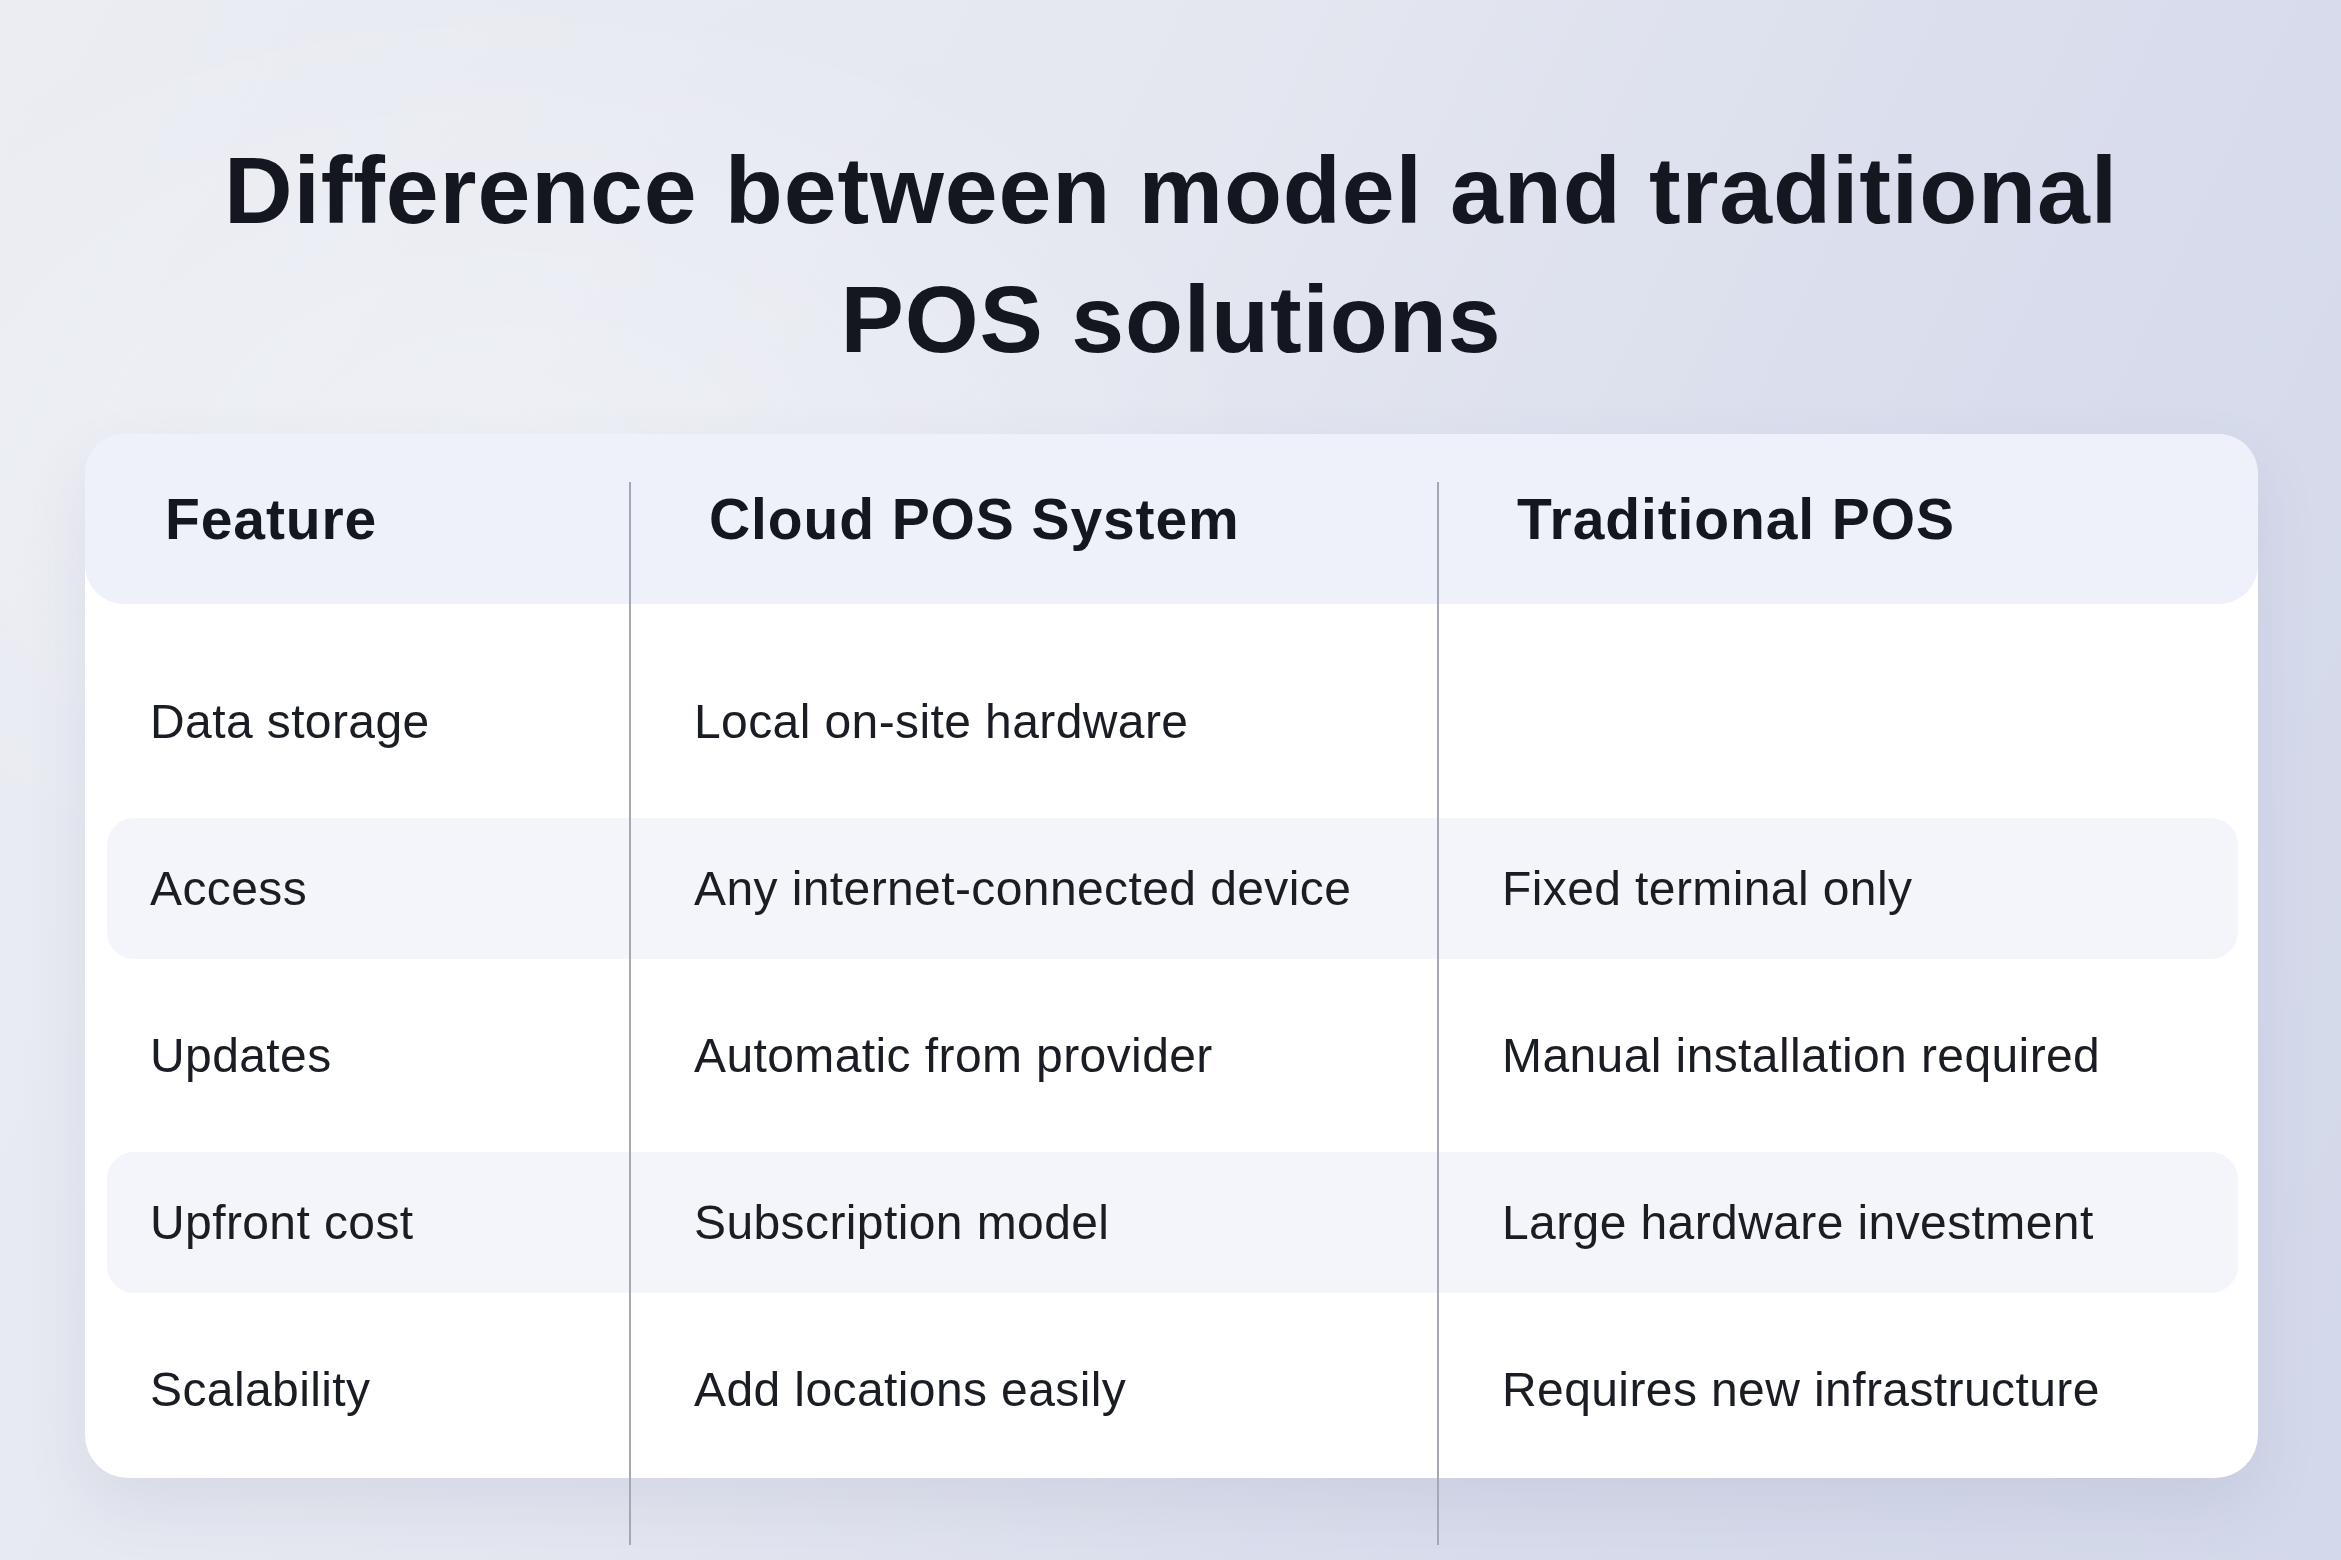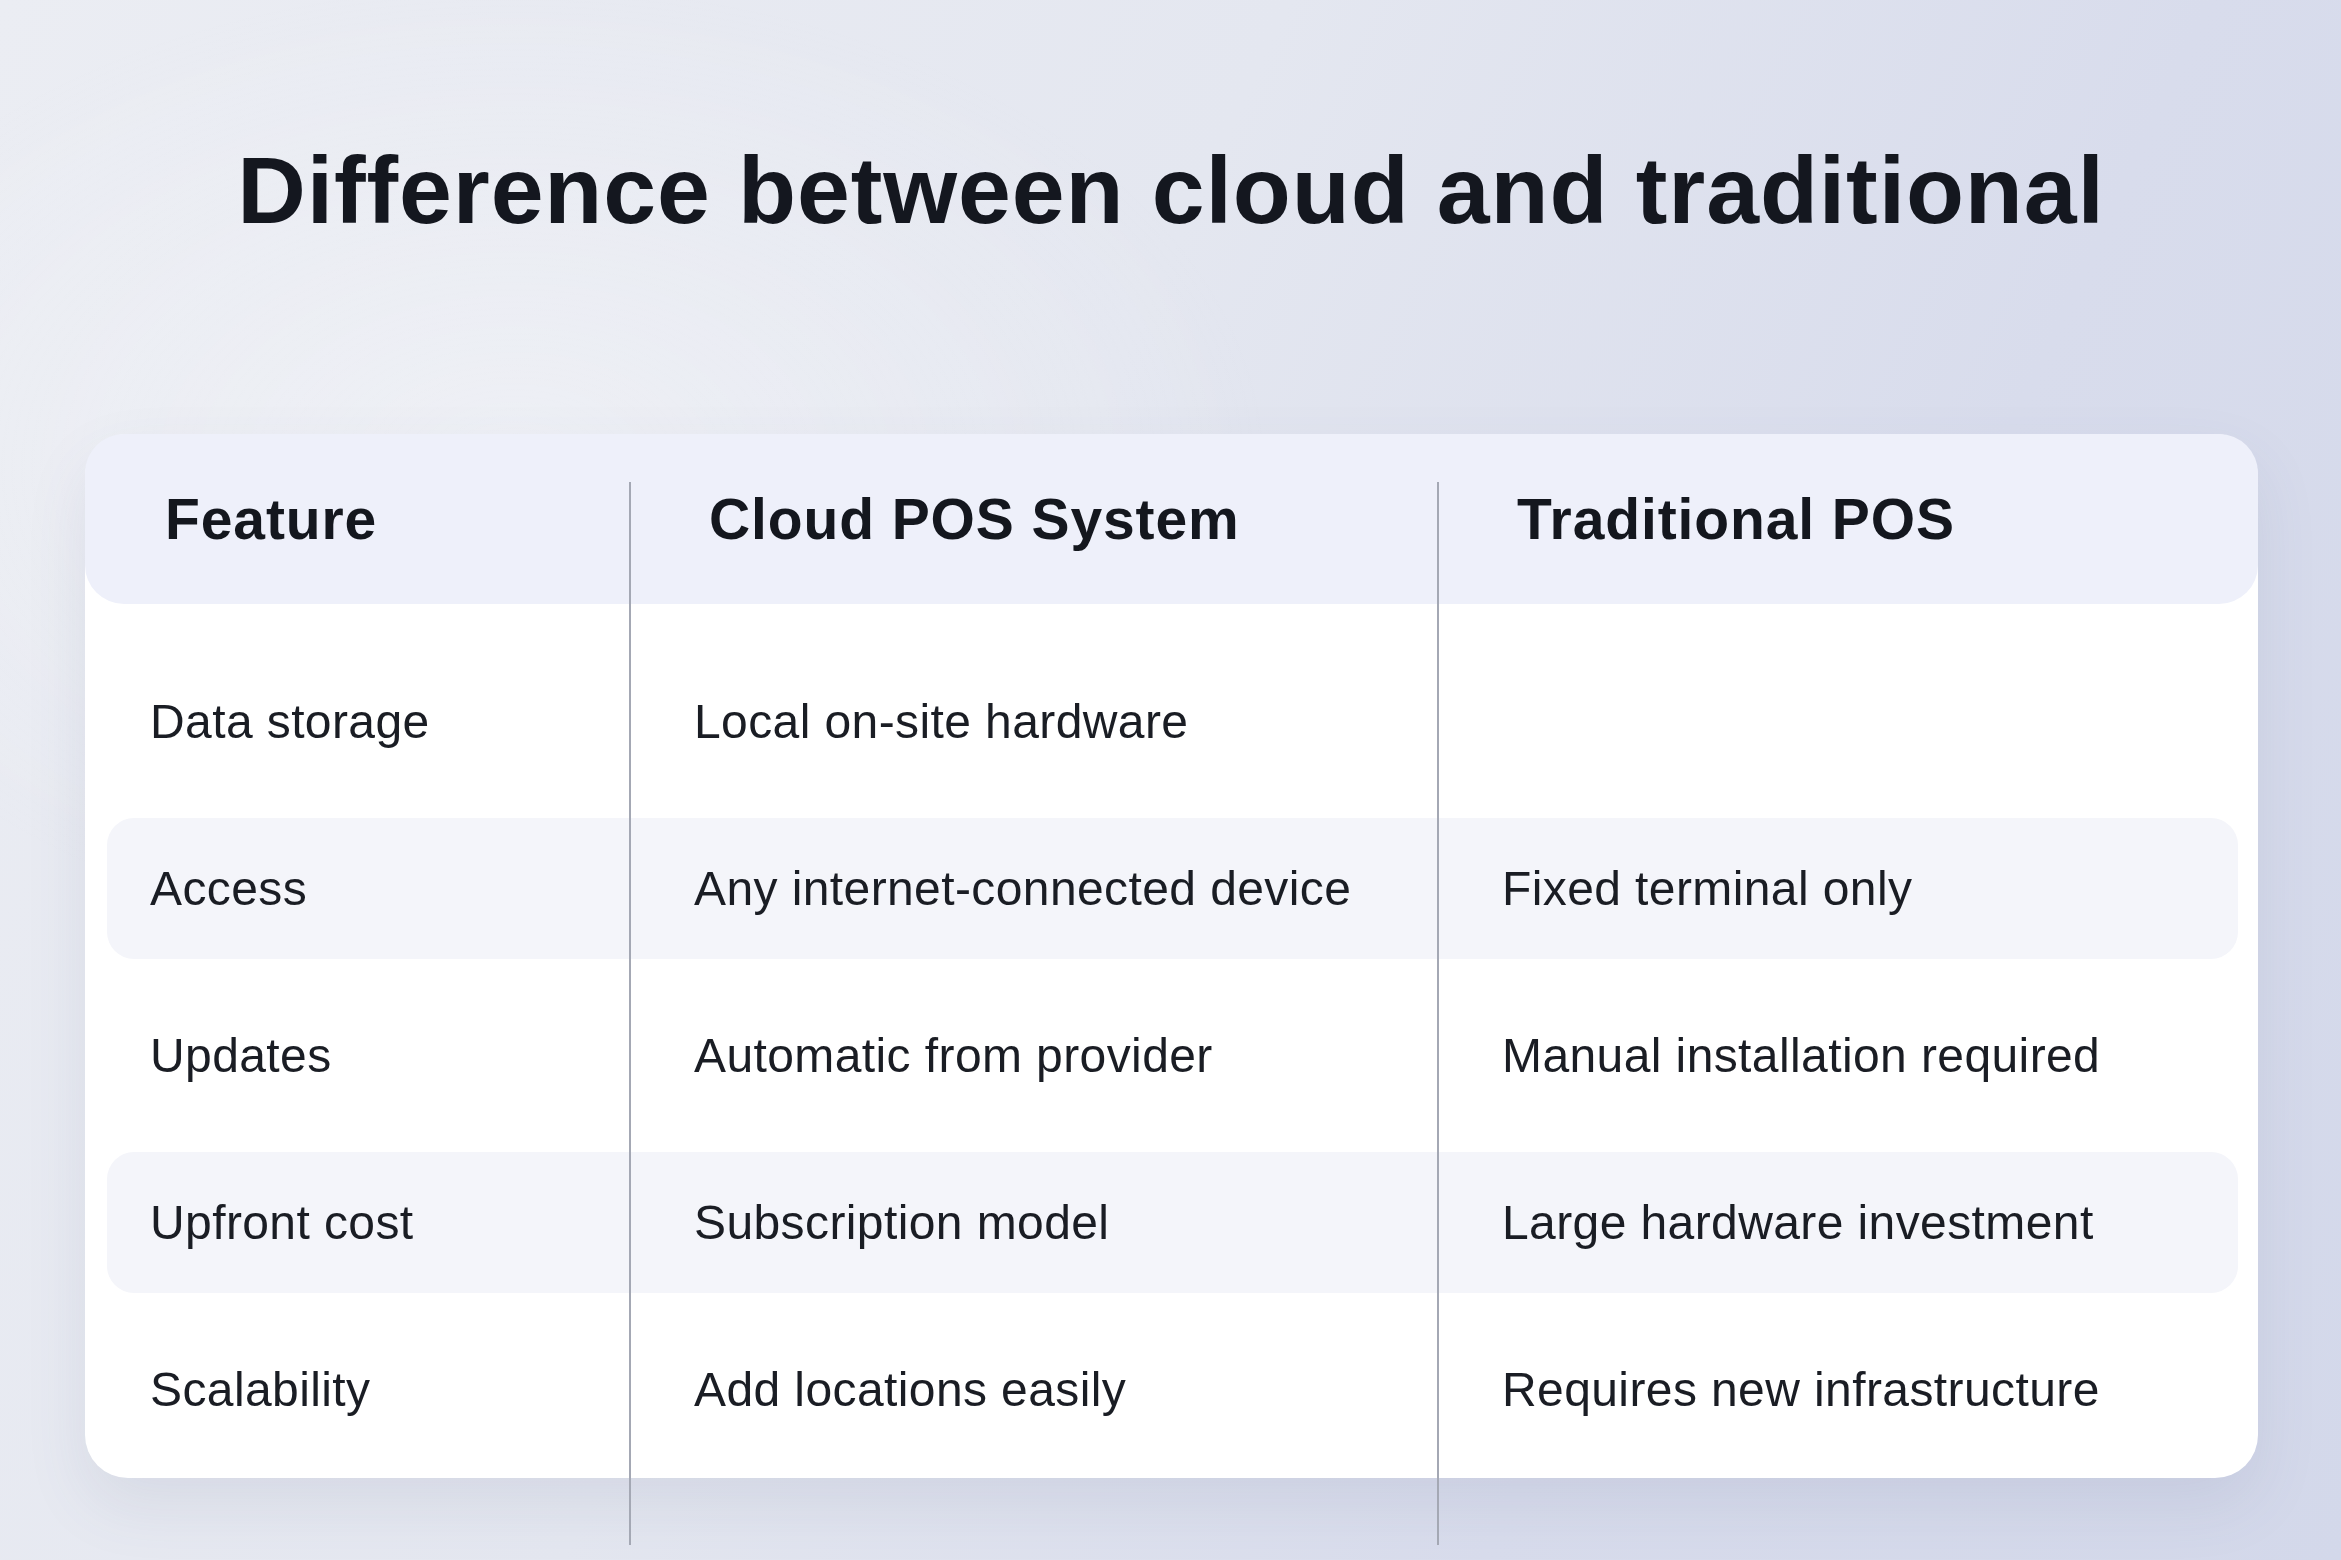--- a/index.html
+++ b/index.html
@@ -107,21 +107,22 @@
     background: #a4a8b4;
     z-index: 3;
   }
   .divider.d1 { left: 629px; }
   .divider.d2 { left: 1437px; }
 </style>
 </head>
 <body>
 
 <div class="title">
-  <div>Difference between cloud and traditional</div>
+  <div>Difference between model and traditional</div>
+  <div>POS solutions</div>
 </div>
 
 <div class="card">
 
   <div class="header-band grid-cols">
     <div class="header-cell">Feature</div>
     <div class="header-cell">Cloud POS System</div>
     <div class="header-cell">Traditional POS</div>
   </div>
 

